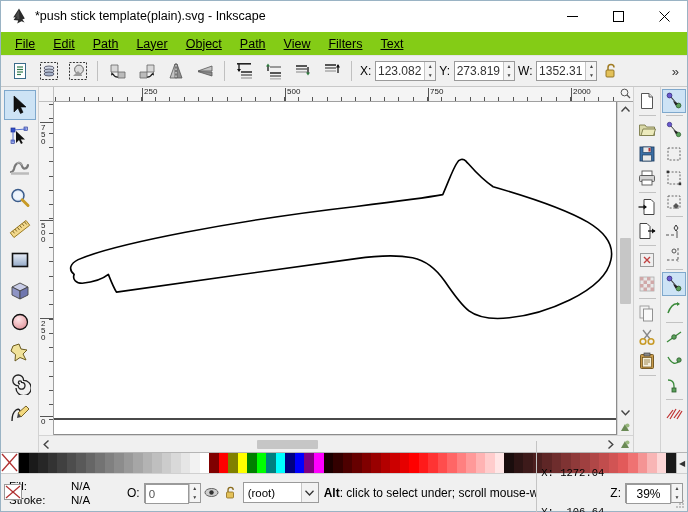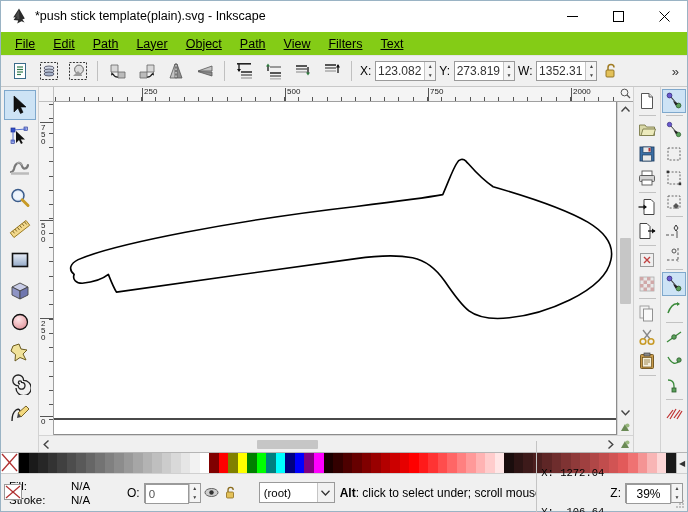--- a/index.html
+++ b/index.html
@@ -356,21 +356,21 @@
     padding-left: 3px;
     line-height: 18px;
     color: #555;
   }
   .layer-eye, .layer-lock {
     width: 17px; height: 20px;
     display: flex; align-items: center; justify-content: center;
     margin-left: 2px;
   }
   .layer-combo {
-    margin-left: 20px;
+    margin-left: 4px;
     height: 21px;
     width: 76px;
     border: 1px solid #9a9a9a;
     background: #fff;
     display: flex; align-items: center;
     font-size: 11.5px;
   }
   .layer-combo .lc-text { flex: 1; padding-left: 4px; }
   .layer-combo .lc-arrow {
     width: 17px; height: 19px;

